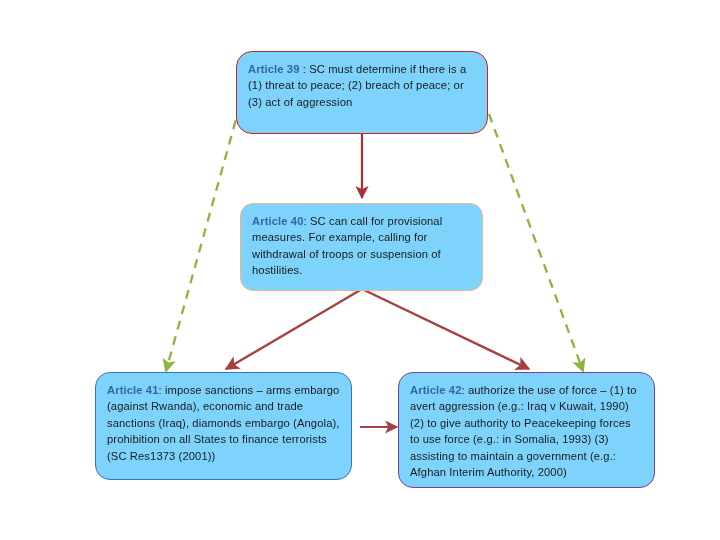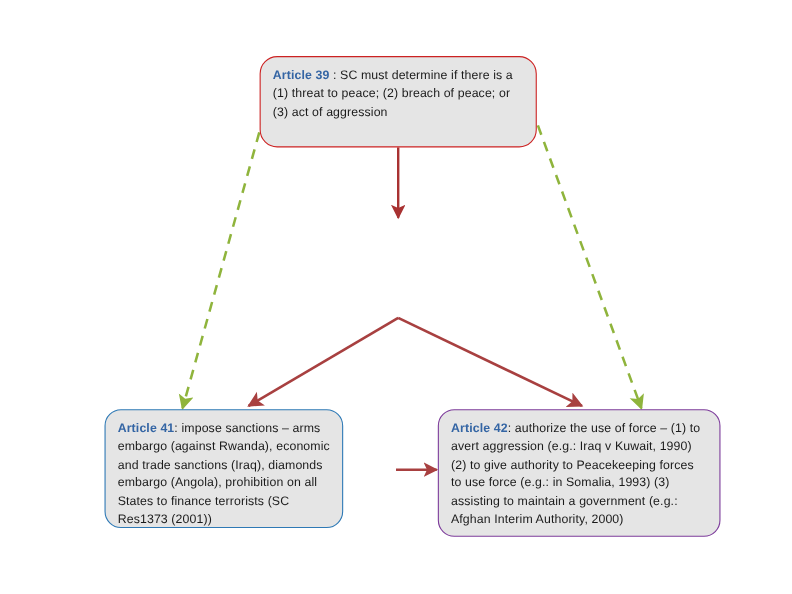--- a/index.html
+++ b/index.html
@@ -19,21 +19,21 @@
     position: absolute;
     left: 0;
     top: 0;
     width: 720px;
     height: 540px;
     pointer-events: none;
   }
   .node {
     position: absolute;
     box-sizing: border-box;
-    background: #e5e5e5;
+    background: #7dd3fc;
     border-style: solid;
     border-width: 1.6px;
     border-radius: 14px;
     padding: 9px 11px 8px 11px;
     font-size: 11.2px;
     line-height: 16.4px;
     color: #1a1a1a;
     letter-spacing: 0.01em;
   }
   .node .art {
@@ -53,21 +53,21 @@
     left: 240px;
     top: 203px;
     width: 243px;
     height: 88px;
     border-color: #eab98a;
     border-radius: 13px;
   }
   #node-a41 {
     left: 95px;
     top: 372px;
-    width: 217px;
+    width: 257px;
     height: 108px;
     border-color: #2e79b5;
     border-radius: 15px;
   }
   #node-a42 {
     left: 398px;
     top: 372px;
     width: 257px;
     height: 116px;
     border-color: #7d3c9b;
@@ -114,20 +114,23 @@
 
     <g>
       <line x1="489" y1="114" x2="583" y2="371" stroke="#8fb43c" stroke-width="2.3" stroke-dasharray="9 7" marker-end="url(#head-green)"></line>
     </g>
   </svg>
 
   <div class="node" id="node-a39">
     <span class="art">Article 39</span><span> : SC must determine if there is a (1) threat to peace; (2) breach of peace; or (3) act of aggression</span>
   </div>
 
+  <div class="node" id="node-a40">
+    <span class="art">Article 40</span><span>: SC can call for provisional measures. For example, calling for withdrawal of troops or suspension of hostilities.</span>
+  </div>
 
   <div class="node" id="node-a41">
     <span class="art">Article 41</span><span>: impose sanctions – arms embargo (against Rwanda), economic and trade sanctions (Iraq), diamonds embargo (Angola), prohibition on all States to finance terrorists (SC Res1373 (2001))</span>
   </div>
 
   <div class="node" id="node-a42">
     <span class="art">Article 42</span><span>: authorize the use of force – (1) to avert aggression (e.g.: Iraq v Kuwait, 1990) (2) to give authority to Peacekeeping forces to use force (e.g.: in Somalia, 1993) (3) assisting to maintain a government (e.g.: Afghan Interim Authority, 2000)</span>
   </div>
 
 </div>

